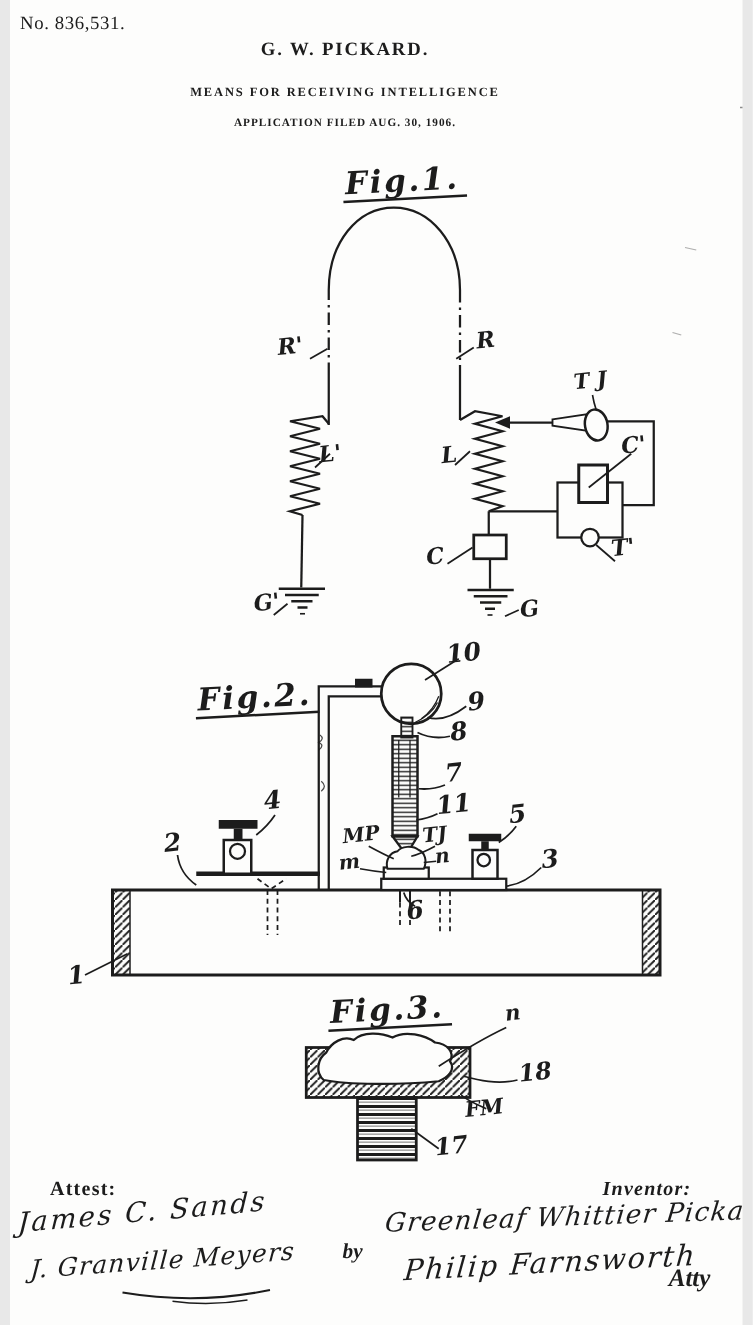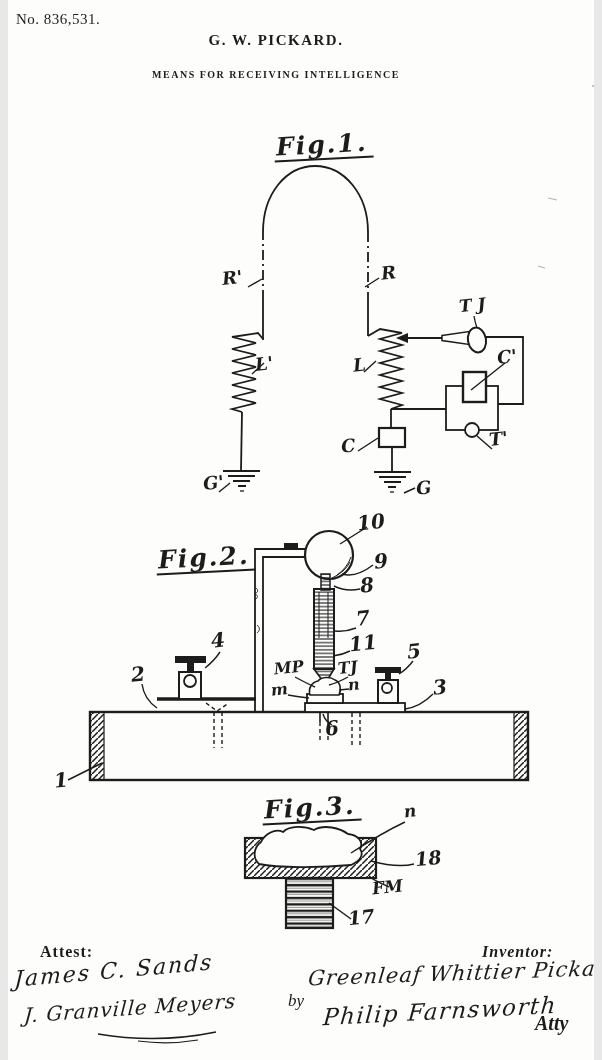--- a/index.html
+++ b/index.html
@@ -37,20 +37,21 @@
   .printed { position:absolute; white-space:nowrap; font-family:"Liberation Serif",serif;text-align:right; }
 </style>
 </head>
 <body>
 
 <div id="page">
 
   <span class="hdr hdr-num">No. 836,531.</span>
   <span class="hdr hdr-center hdr-name">G. W. PICKARD.</span>
   <span class="hdr hdr-center hdr-t1">MEANS FOR RECEIVING INTELLIGENCE</span>
+  <span class="hdr hdr-center hdr-app">APPLICATION FILED AUG. 30, 1906.</span>
 
   <svg id="drawing" width="602" height="1060" viewBox="0 0 602 1060">
     <defs>
       <pattern id="threads" width="6" height="3.6" patternUnits="userSpaceOnUse">
         <path d="M0,1.8 H6" stroke="currentColor" stroke-width="1.1"></path>
       </pattern>
       <pattern id="threadsBig" width="12" height="6.4" patternUnits="userSpaceOnUse">
         <path d="M0,2 H12" stroke="currentColor" stroke-width="2.4"></path>
         <path d="M0,4.9 H12" stroke="currentColor" stroke-width="0.9" opacity="0.55"></path>
       </pattern>
@@ -248,16 +249,16 @@
   <span class="ref r19" style="left:407px; top:849px;">18</span>
   <span class="ref r17" style="left:364px; top:879px;">FM</span>
   <span class="ref r19" style="left:340px; top:908px;">17</span>
 
   <span class="printed" style="left:32px; top:943px; font-size:16px; font-weight:700; letter-spacing:1px;">Attest:</span>
   <span class="sig" style="left:6px; top:960px; font-size:22px; letter-spacing:2px; transform:rotate(-5deg) skewX(-8deg);">James C. Sands</span>
   <span class="sig" style="left:16px; top:998px; font-size:20px; transform:rotate(-4deg) skewX(-8deg);">J. Granville Meyers</span>
 
   <span class="printed" style="left:474px; top:943px; font-size:16px; font-weight:700; font-style:italic; letter-spacing:1px;">Inventor:</span>
   <span class="sig" style="left:300px; top:963px; font-size:21px; transform:rotate(-2deg) skewX(-8deg);">Greenleaf Whittier Pickard</span>
-  <span class="printed" style="left:280px; top:991px; font-size:17px; font-weight:400; font-style:italic;">by</span>
+  <span class="printed" style="left:266px; top:991px; font-size:17px; font-weight:700; font-style:italic;">by</span>
   <span class="sig" style="left:315px; top:1000px; font-size:23px; letter-spacing:1.5px; transform:rotate(-3deg) skewX(-8deg);">Philip Farnsworth</span>
   <span class="printed" style="left:527px; top:1012px; font-size:20px; font-weight:700; font-style:italic;">Atty</span>
 </div>
 
 </body></html>

